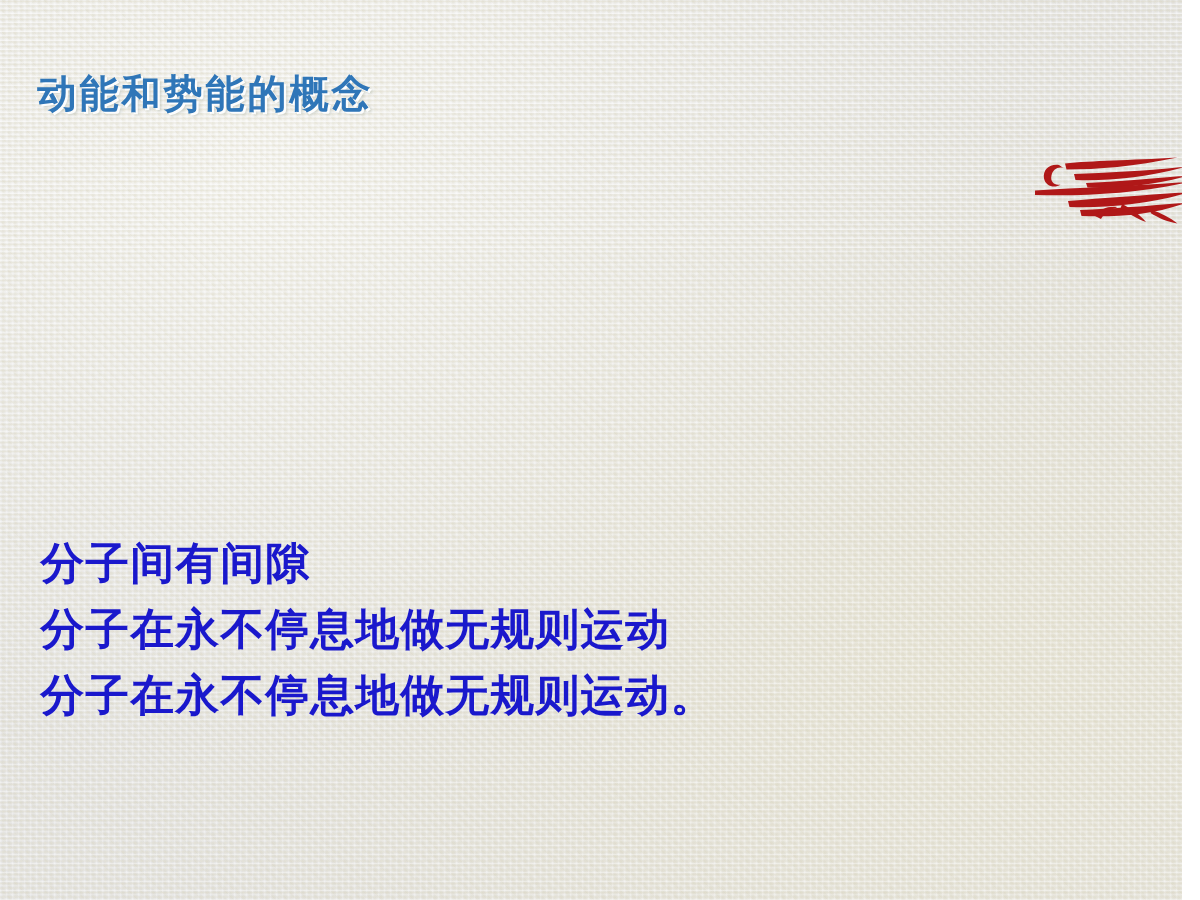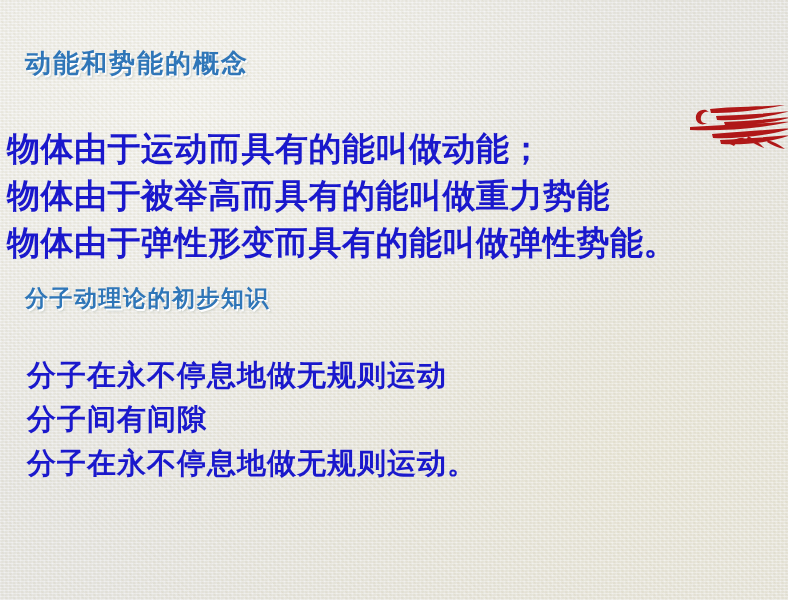--- a/index.html
+++ b/index.html
@@ -98,31 +98,25 @@
 </style>
 </head>
 <body>
 
 <div id="slide">
 
   <div id="paper-texture"></div>
 
   <div class="layer heading" id="heading-1">动能和势能的概念</div>
 
-  <div class="layer body-block" id="body-block-1">
-    <div class="body-line">物体由于运动而具有的能叫做动能；</div>
-    <div class="body-line">物体由于被举高而具有的能叫做重力势能</div>
-    <div class="body-line">物体由于弹性形变而具有的能叫做弹性势能。</div>
-  </div>
 
-  <div class="layer heading" id="heading-2">分子动理论的初步知识</div>
 
   <div class="layer body-block" id="body-block-2">
+    <div class="body-line">分子间有间隙</div>
     <div class="body-line">分子在永不停息地做无规则运动</div>
-    <div class="body-line">分子间有间隙</div>
     <div class="body-line">分子在永不停息地做无规则运动。</div>
   </div>
 
   <div class="layer" id="red-mark">
     <svg viewBox="0 0 104 56" xmlns="http://www.w3.org/2000/svg" aria-hidden="true">
       <g fill="#b01818">
         <path d="M16 14 C10 13, 5 17, 6 23 C7 28, 13 30, 17 27 C13 28, 10 25, 11 21 C12 17, 15 15, 19 16 Z"></path>
         <path d="M20 13 C38 11, 62 11, 95 9 C66 15, 42 17, 21 17 Z"></path>
         <path d="M26 20 C48 19, 74 18, 101 15 C76 22, 48 25, 27 24 Z"></path>
         <path d="M34 26 C56 25, 80 23, 102 21 C82 27, 56 30, 35 29 Z"></path>

